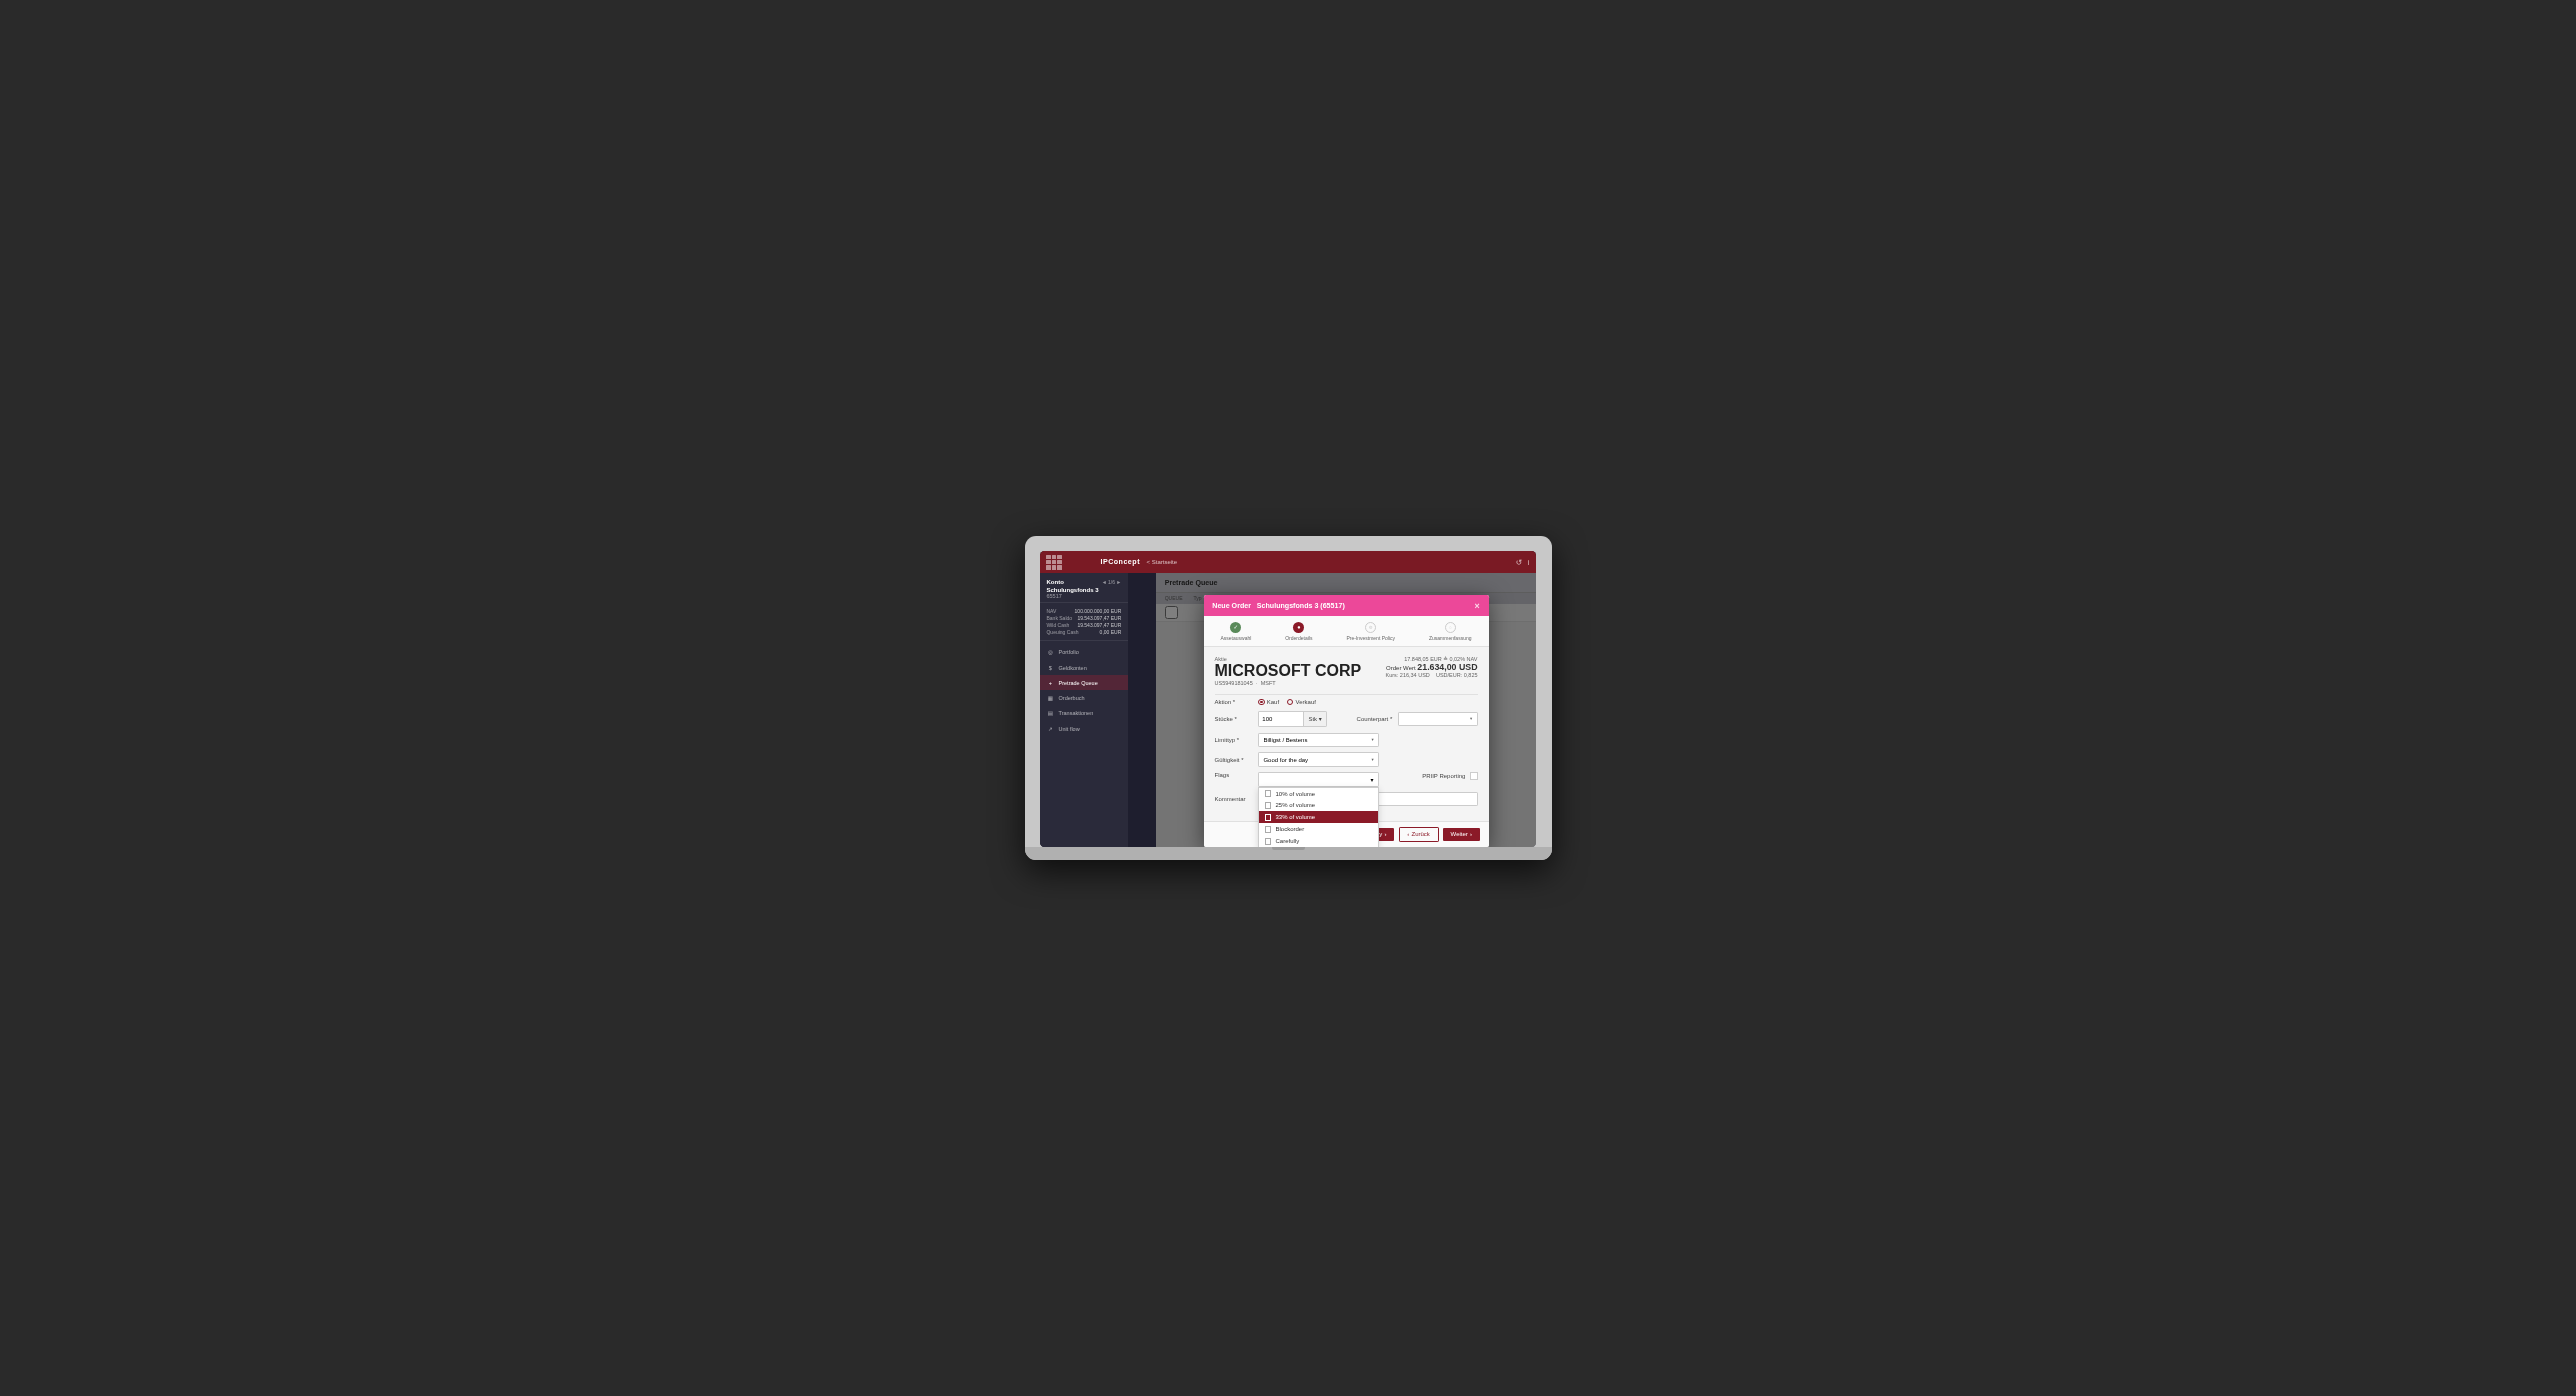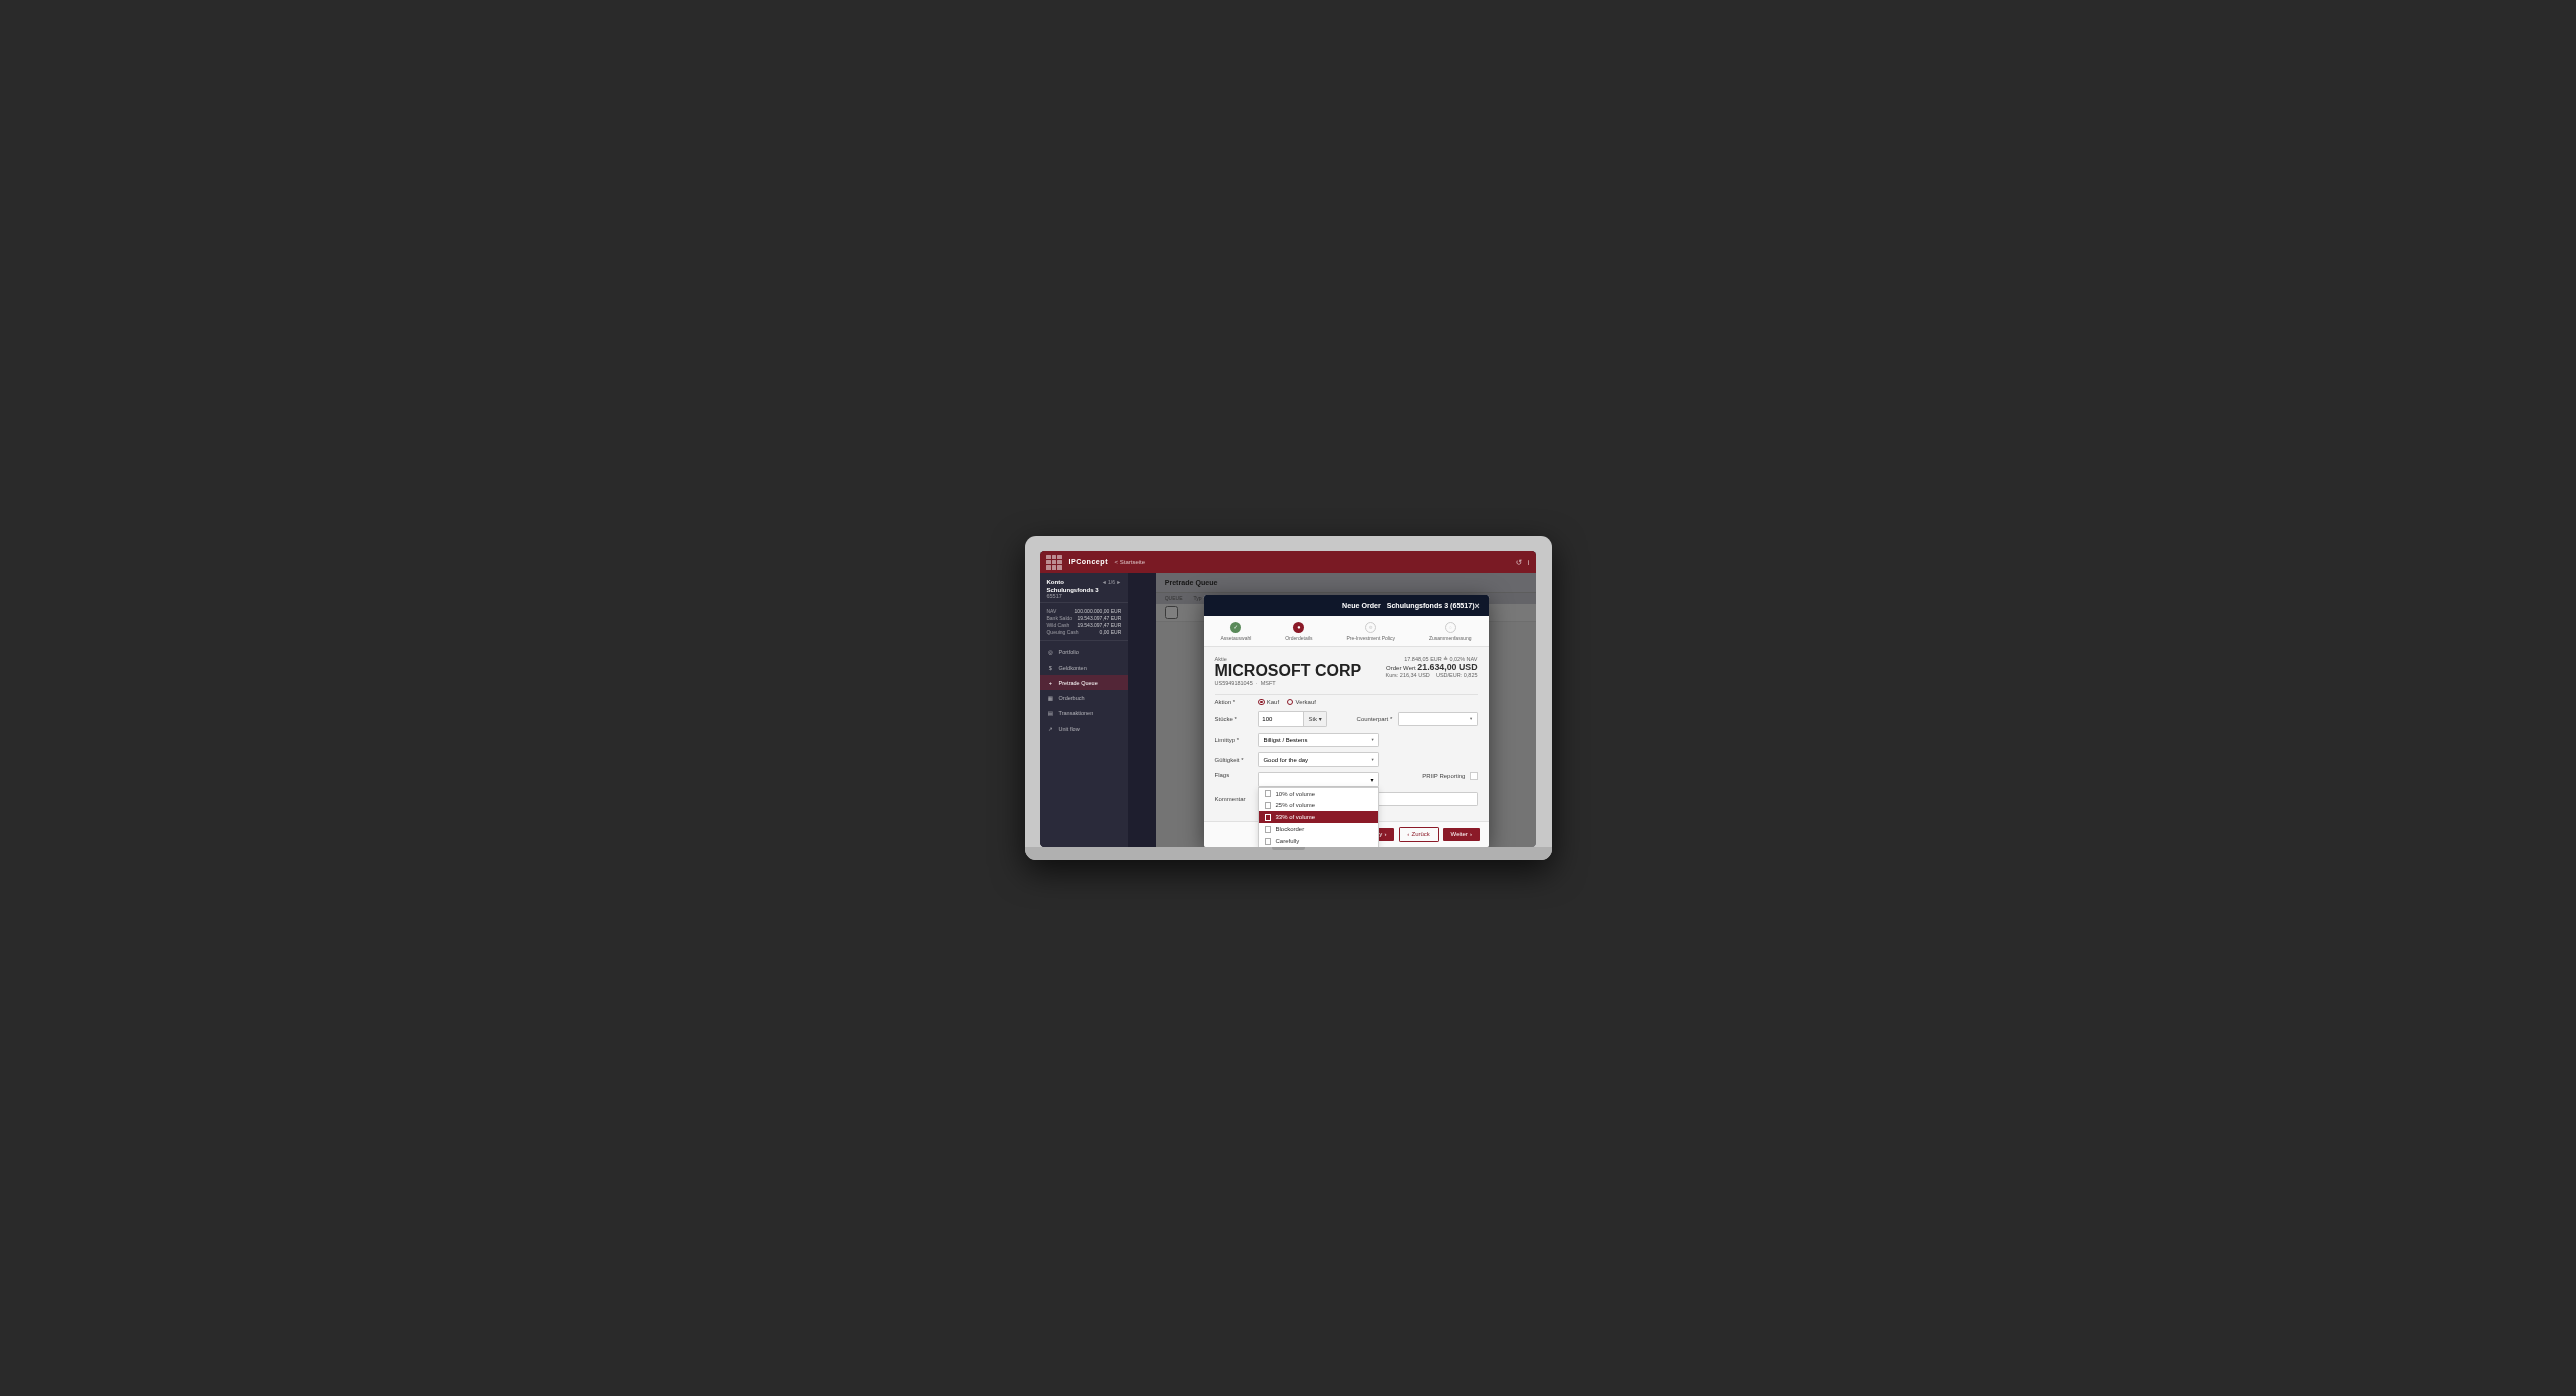--- a/index.html
+++ b/index.html
@@ -67,20 +67,21 @@
       width: 4.4px;
       height: 4.4px;
       background: rgba(255,255,255,0.5);
       border-radius: 0.5px;
     }
     .top-bar-logo {
       color: white;
       font-size: 7.1px;
       font-weight: bold;
       letter-spacing: 0.5px;
+      margin-left: 32px;
     }
     .top-bar-breadcrumb {
       color: rgba(255,255,255,0.7);
       font-size: 6px;
     }
     .top-bar-icons {
       margin-left: auto;
       display: flex;
       gap: 5.5px;
       color: rgba(255,255,255,0.7);
@@ -203,26 +204,26 @@
 
     
     .modal {
       background: #f4f4f4;
       border-radius: 2.2px;
       width: 285px;
       box-shadow: 0 4.4px 22px rgba(0,0,0,0.5);
       overflow: hidden;
     }
     .modal-header {
-      background: #0f172a;
+      background: #ec4899;
       color: white;
       padding: 5.5px 8.8px;
       display: flex;
       align-items: center;
-      justify-content: flex-end;
+      justify-content: space-between;
       font-size: 7.1px;
       font-weight: bold;
     }
     .modal-close {
       cursor: pointer;
       font-size: 8.8px;
       opacity: 0.8;
     }
 
     

